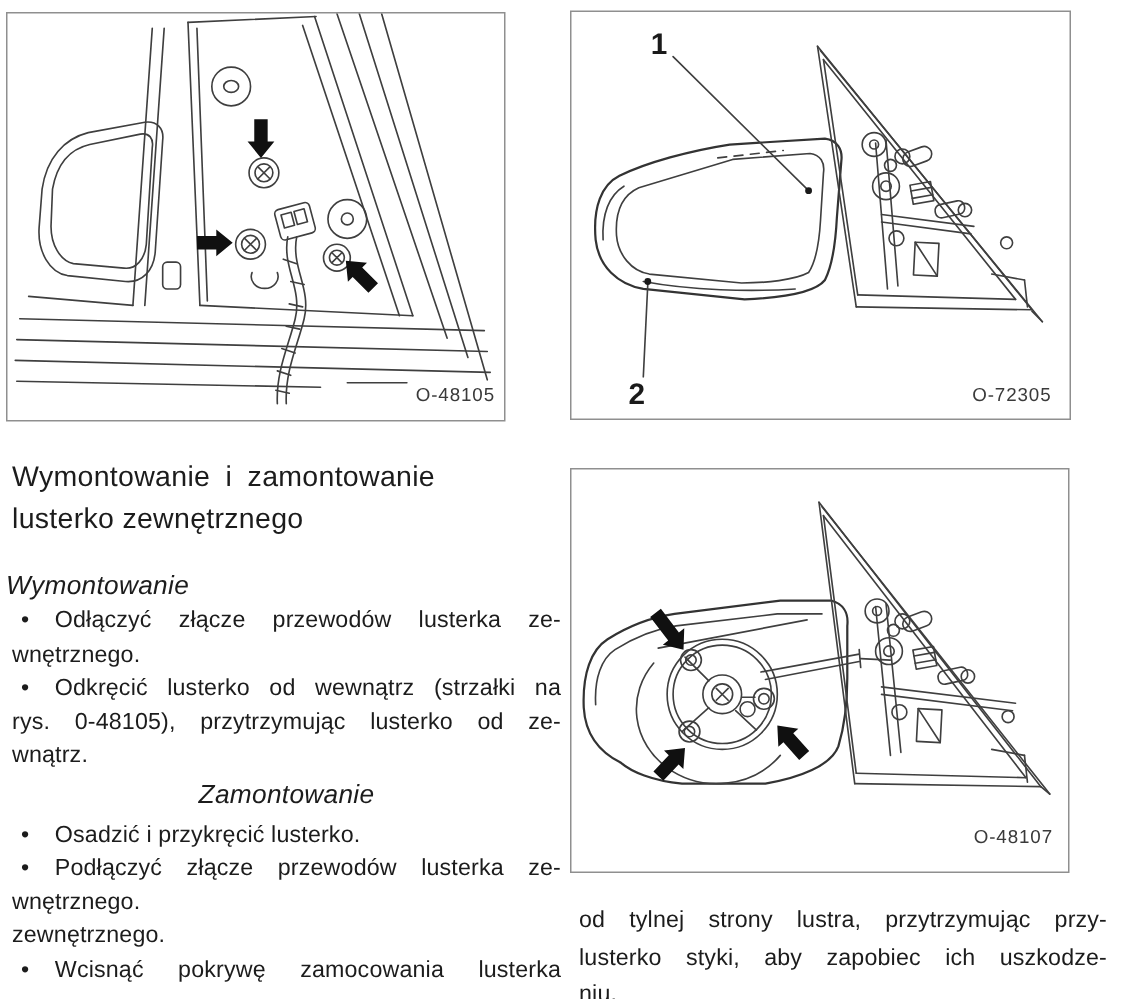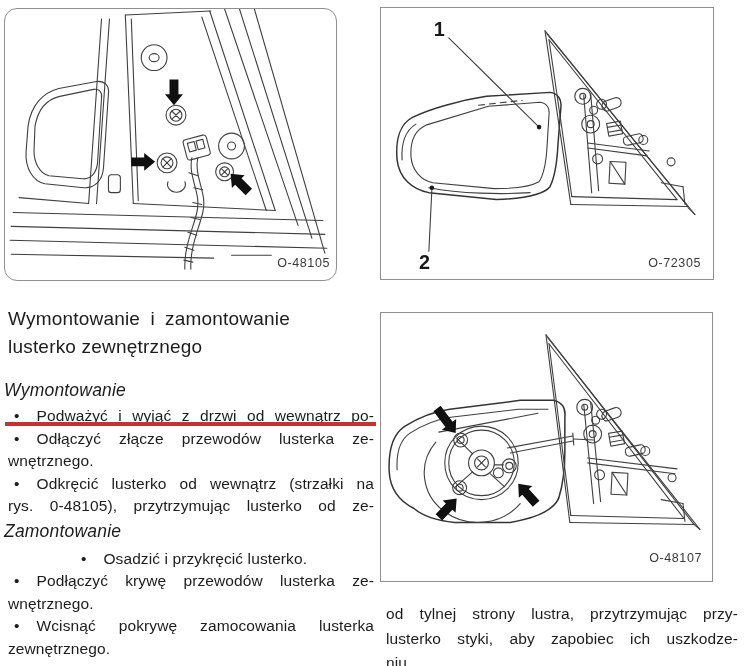--- a/index.html
+++ b/index.html
@@ -7,36 +7,36 @@
         font-family:"Liberation Sans",sans-serif;color:#1c1c1c;}
   .fig{position:absolute;border:1px solid #8f8f8f;background:#fff;box-sizing:border-box;}
   .fig svg{display:block;width:100%;height:100%;}
   .figcode{position:absolute;font-size:12.5px;color:#3a3a3a;letter-spacing:.6px;}
   .col{position:absolute;}
   .tline{margin:4px;font-size:15.5px;line-height:18.5px;letter-spacing:.1px;position:relative;}
   .j{text-align:justify;text-align-last:justify;text-justify:inter-word;}
   .h{font-size:19px;line-height:24px;letter-spacing:.2px;}
   .h1w{width:282px;}
   .subhead{margin:0;font-style:italic;font-size:17.5px;line-height:22px;letter-spacing:.2px;}
-  .mt12{margin-top:20px;} .mt6{margin-top:6px;} .mt16{} .mt8{margin-top:8px;text-align:center;}
+  .mt12{margin-top:20px;} .mt6{margin-top:6px;} .mt16{text-align:center;} .mt8{margin-top:8px;}
   .blt{margin-left:6px;padding-right:17px;}
   .u::after{content:"";position:absolute;left:-3px;right:-2px;top:15px;height:4px;background:#c53030;}
   .u2::after{content:"";position:absolute;left:-4px;right:28px;top:15px;height:4px;background:#c53030;}
   .rline{font-size:15.5px;line-height:20.5px;}
   .ln{stroke:#3f3f3f;stroke-width:1.1;fill:none;stroke-linecap:round;stroke-linejoin:round;}
   .lnb{stroke:#333;stroke-width:1.5;fill:none;stroke-linecap:round;stroke-linejoin:round;}
   .arw{fill:#101010;stroke:none;}
   .callout{font-size:20px;font-weight:bold;fill:#1a1a1a;font-family:"Liberation Sans",sans-serif;}
 </style>
 </head>
 <body>
 
 <div class="page">
 
-  <div class="fig" style="left:4px;top:8px;width:333px;height:273px;border-radius:13px;">
+  <div class="fig" style="left:4px;top:8px;width:333px;height:273px;">
     <svg viewBox="0 0 333 273">
 
       <g class="ln">
         <path d="M23,118 C26,97 38,84 54,80 L92,73 C100,72 105,77 104,85 L99,160 C98,173 90,181 79,180 L40,176 C28,174 20,160 21,144 Z"></path>
         <path d="M30,118 C33,101 42,91 55,88 L89,81 C95,80 98,84 97,90 L93,155 C92,165 86,172 78,171 L44,168 C35,166 29,155 29,143 Z"></path>
         <rect x="104" y="167" width="12" height="18" rx="3"></rect>
       </g>
 
       <g class="ln">
         <path d="M97,10 L84,196"></path>
@@ -239,37 +239,37 @@
     </svg>
     <div class="figcode" style="right:10px;bottom:16px;margin-top:20px;">O-48107</div>
   </div>
 
   <div class="col" style="left:4px;top:303px;width:374px;">
     <div class="tline h h1w j">Wymontowanie i zamontowanie</div>
     <div class="tline h">lusterko zewnętrznego</div>
 
     <div class="subhead mt12">Wymontowanie</div>
 
-    <p class="tline j u mt6"><span class="blt">•</span><span>Podważyć i wyjąć z drzwi od wewnątrz po-</span></p>
 
     <p class="tline j"><span class="blt">•</span><span>Odłączyć złącze przewodów lusterka ze-</span></p>
     <p class="tline">wnętrznego.</p>
 
     <p class="tline j"><span class="blt">•</span><span>Odkręcić lusterko od wewnątrz (strzałki na</span></p>
     <p class="tline j">rys. 0-48105), przytrzymując lusterko od ze-</p>
+    <p class="tline">wnątrz.</p>
 
     <div class="subhead mt16">Zamontowanie</div>
 
     <p class="tline mt8"><span class="blt">•</span><span>Osadzić i przykręcić lusterko.</span></p>
 
-    <p class="tline j"><span class="blt">•</span><span>Podłączyć krywę przewodów lusterka ze-</span></p>
+    <p class="tline j"><span class="blt">•</span><span>Podłączyć złącze przewodów lusterka ze-</span></p>
     <p class="tline">wnętrznego.</p>
 
+    <p class="tline">zewnętrznego.</p>
     <p class="tline j"><span class="blt">•</span><span>Wcisnąć pokrywę zamocowania lusterka</span></p>
-    <p class="tline">zewnętrznego.</p>
   </div>
 
   <div class="col" style="left:382px;top:600px;width:360px;">
     <p class="tline rline j">od tylnej strony lustra, przytrzymując przy-</p>
     <p class="tline rline j">lusterko styki, aby zapobiec ich uszkodze-</p>
     <p class="tline rline">niu.</p>
   </div>
 
 </div>
 

